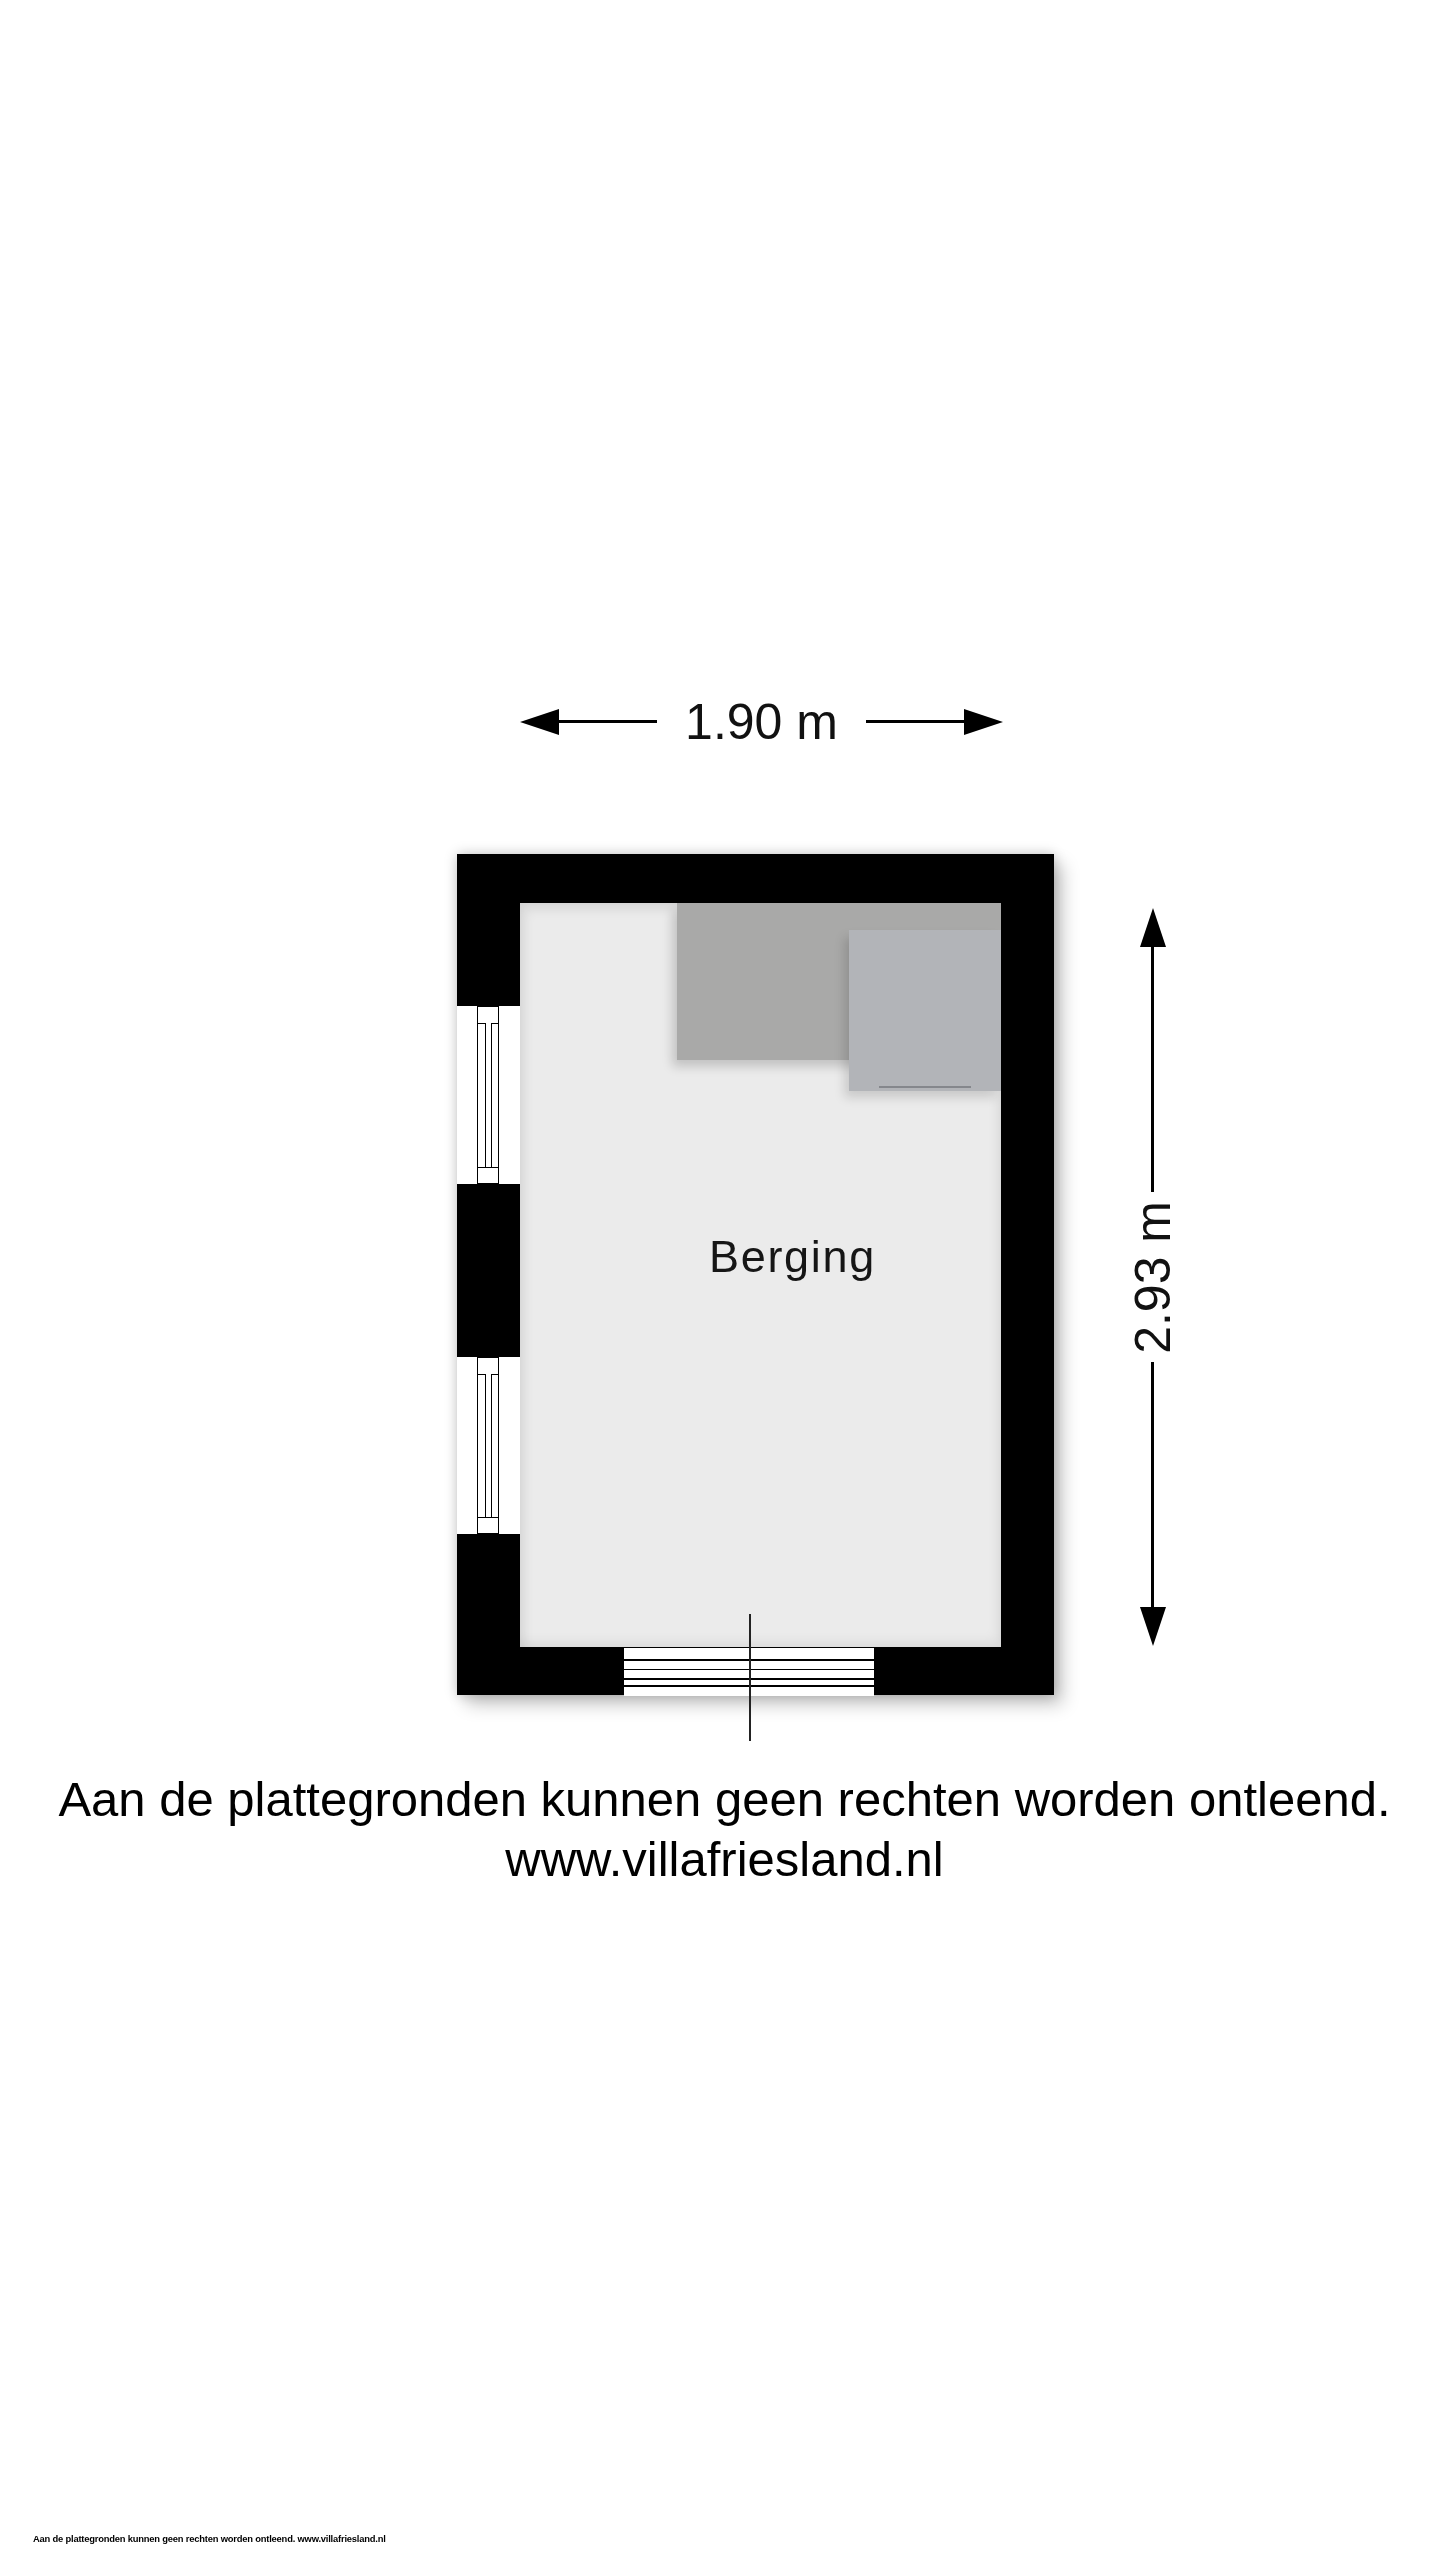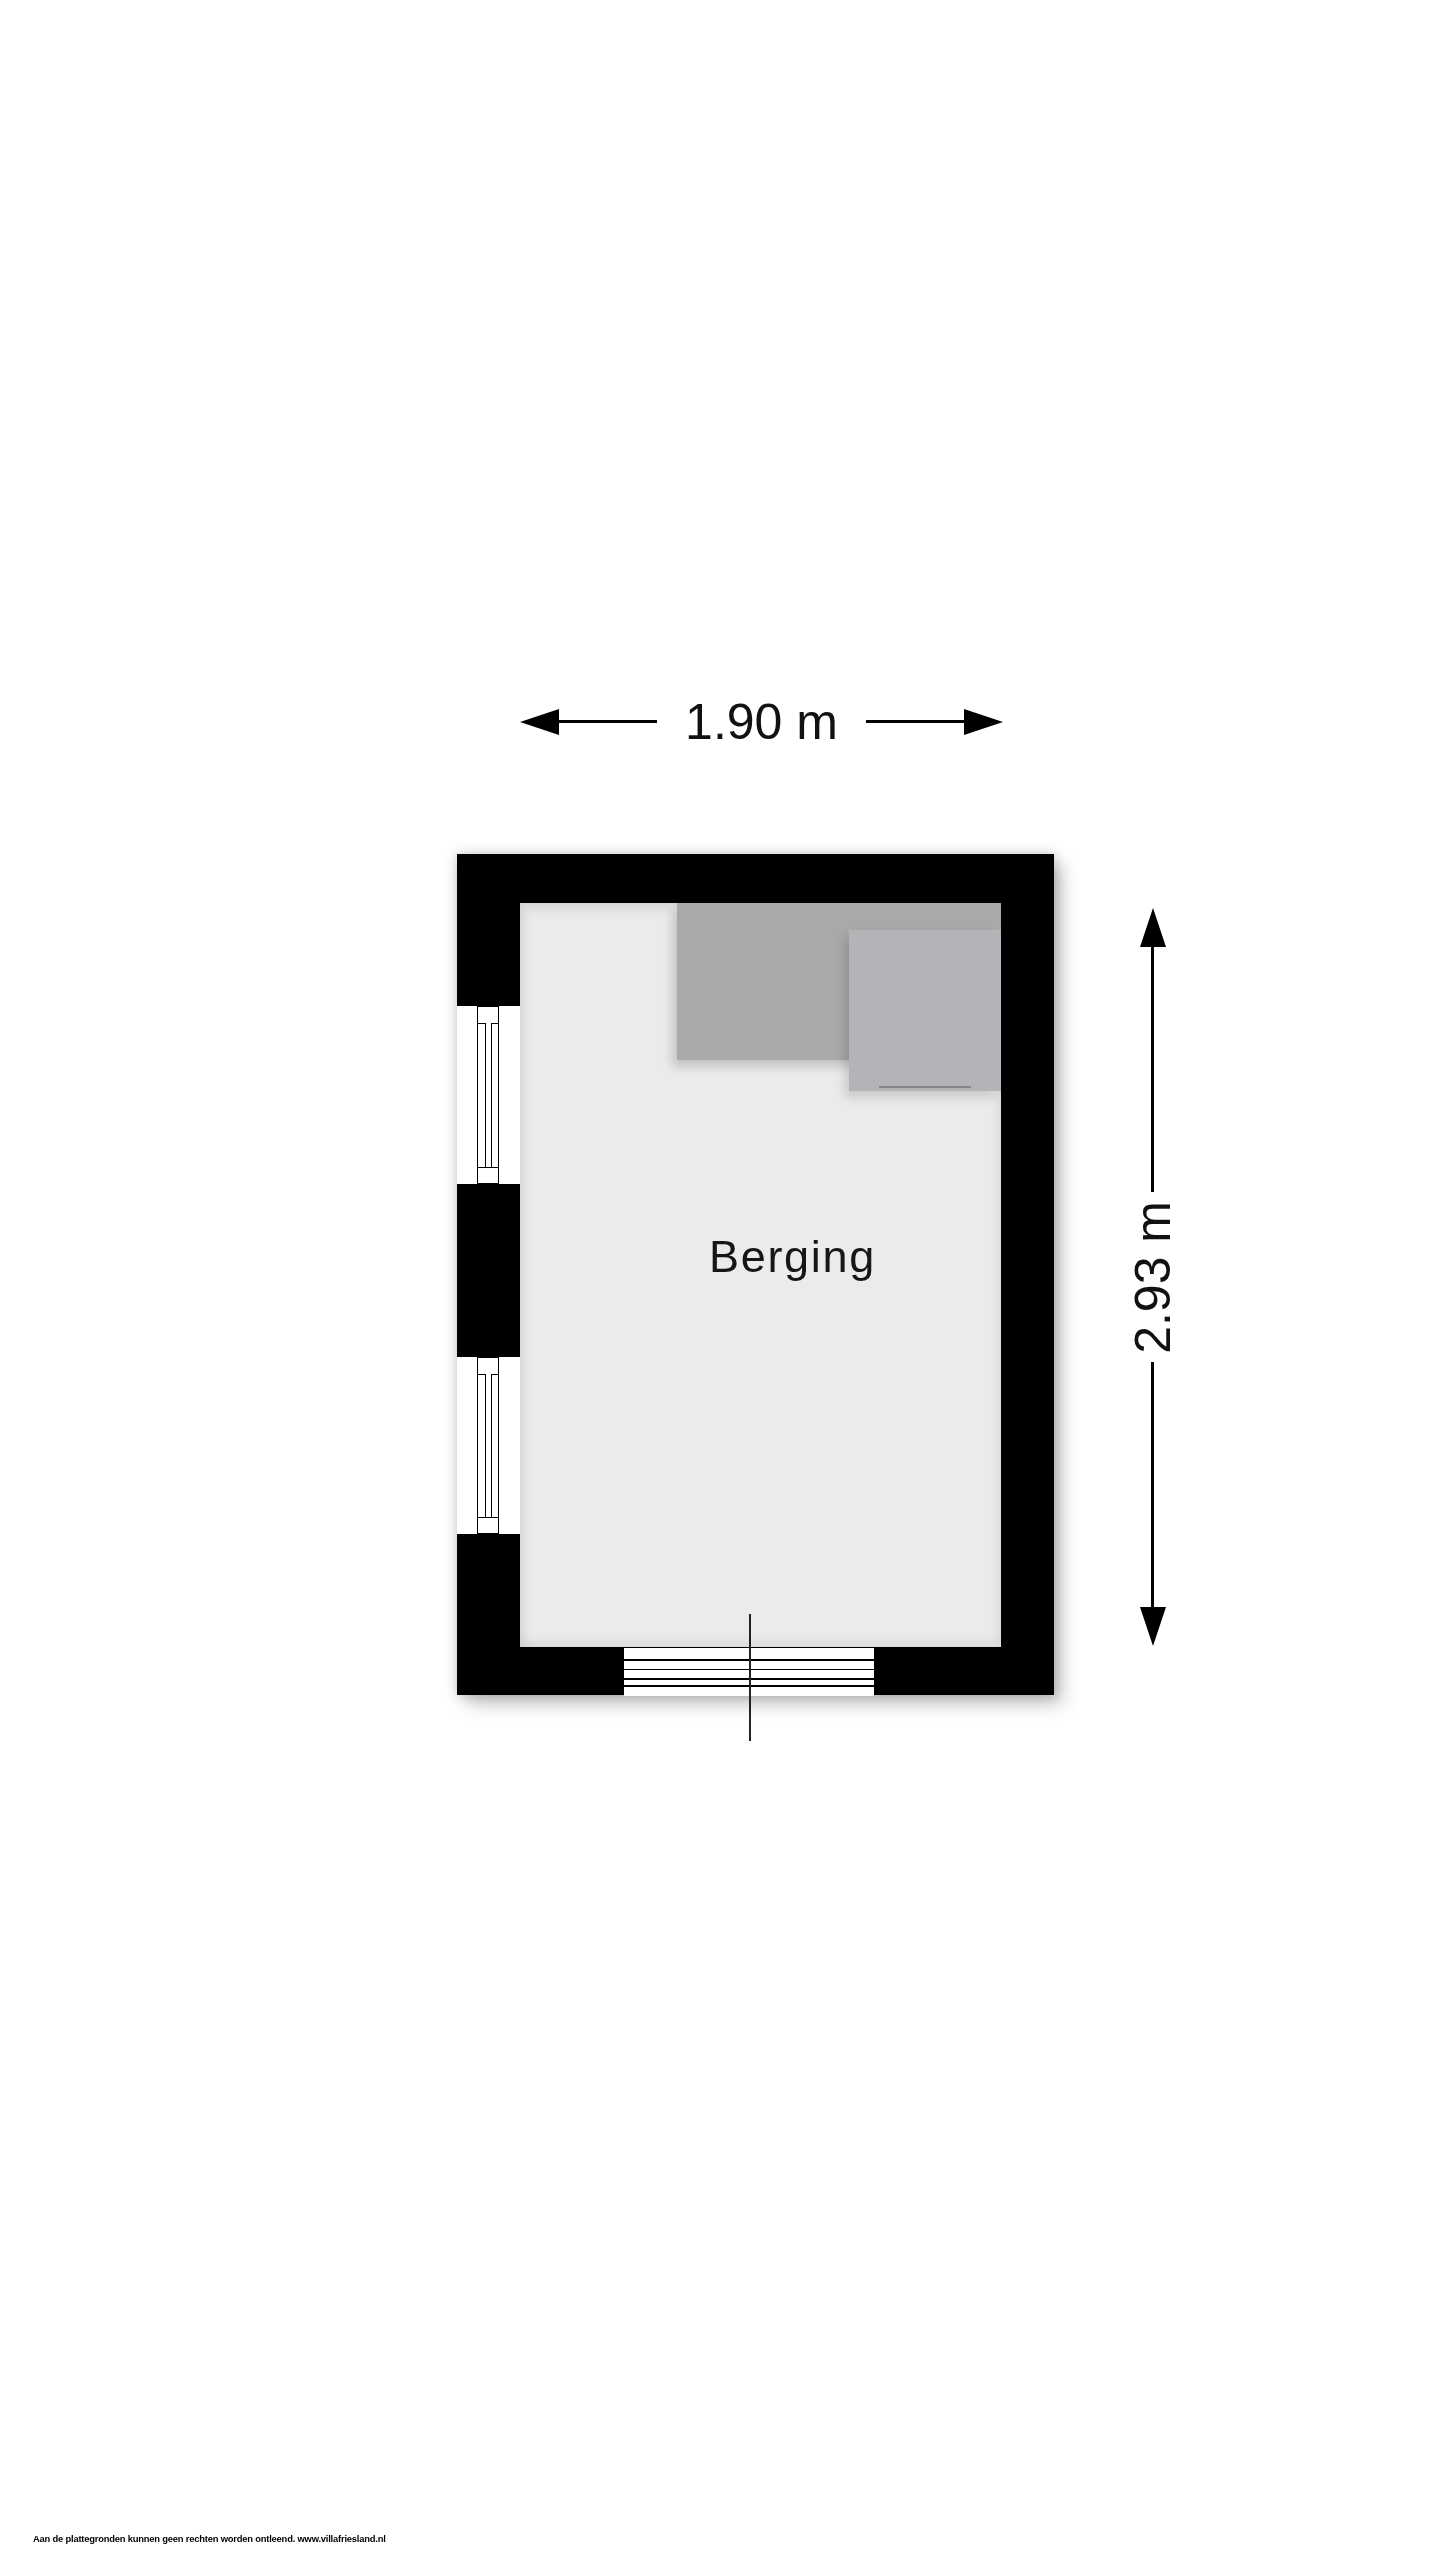--- a/index.html
+++ b/index.html
@@ -134,17 +134,21 @@
   </div>
 
   <div id="height-dim">
     <span class="ah-up"></span>
     <span class="dim-line-v"></span>
     <span class="dim-label-v">2.93 m</span>
     <span class="dim-line-v"></span>
     <span class="ah-down"></span>
   </div>
 
+  <div id="disclaimer">
+    <div>Aan de plattegronden kunnen geen rechten worden ontleend.</div>
+    <div>www.villafriesland.nl</div>
+  </div>
 
   <div id="footer-note">Aan de plattegronden kunnen geen rechten worden ontleend. www.villafriesland.nl</div>
 
 </div>
 
 
 </body></html>

